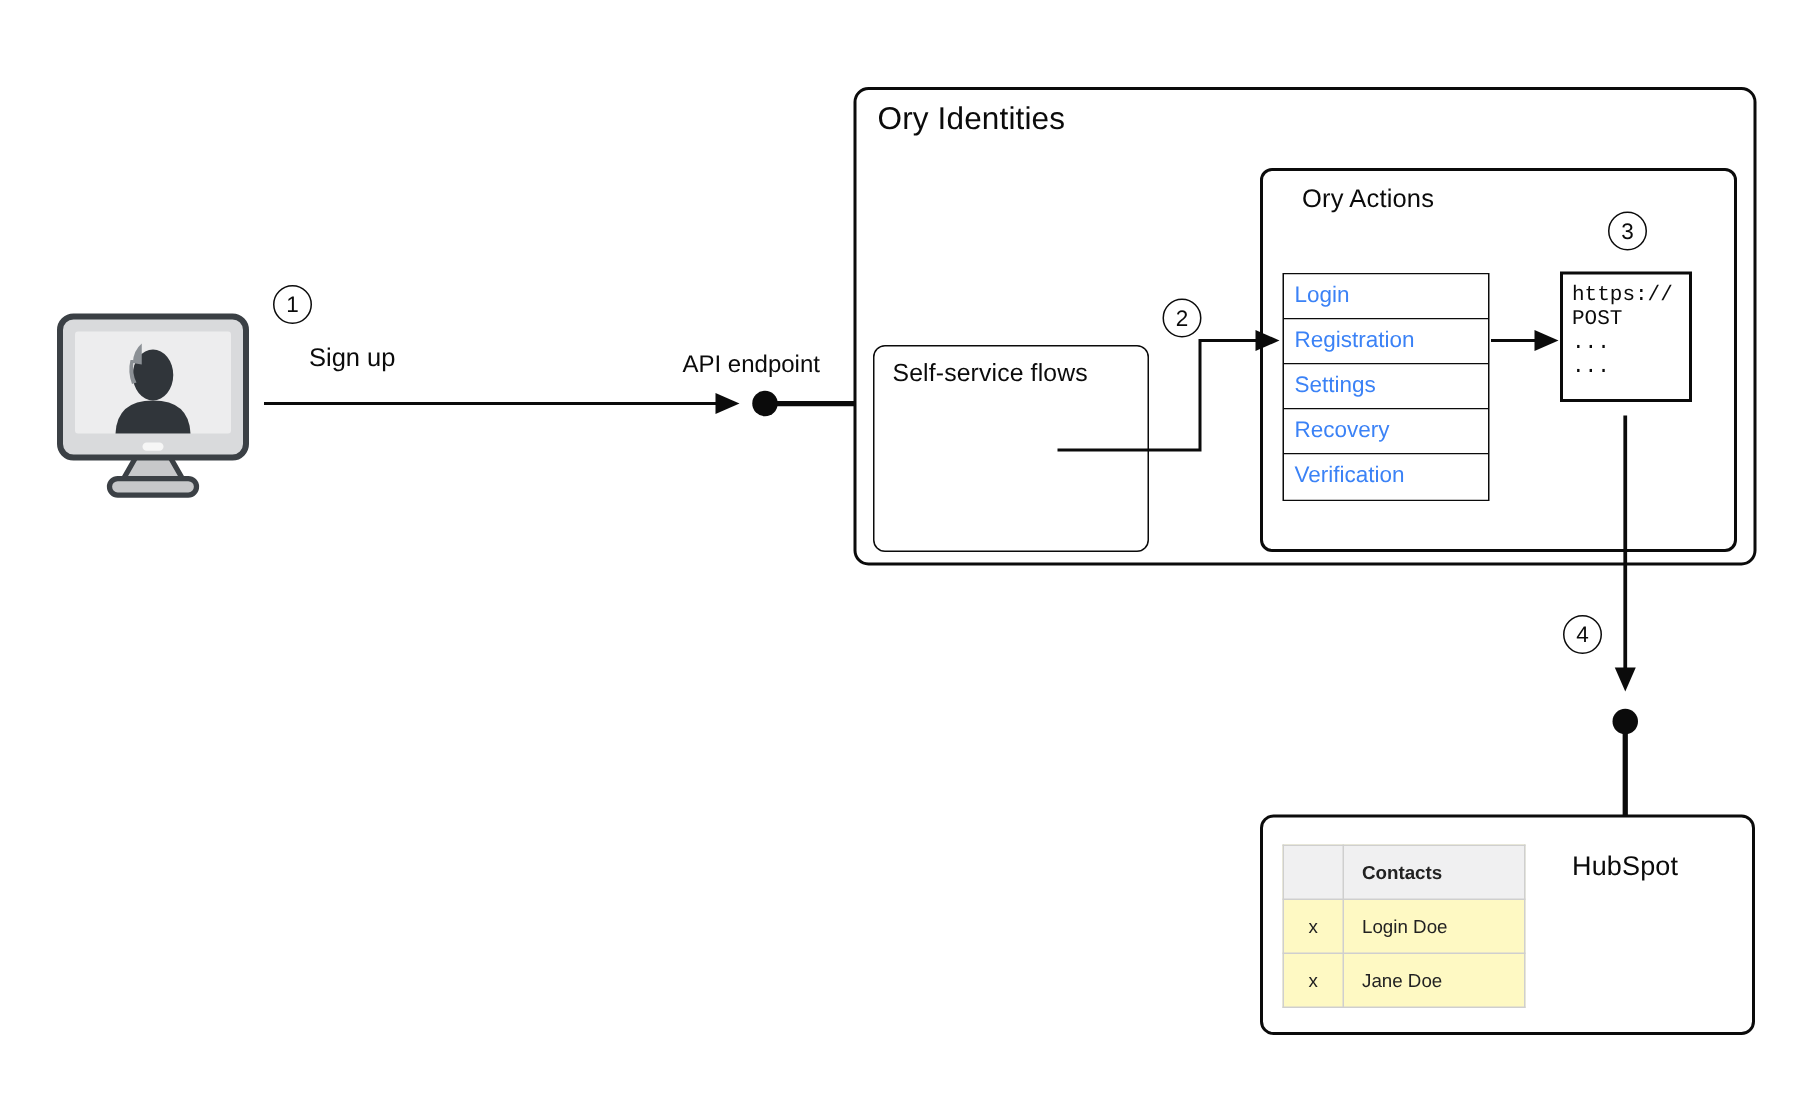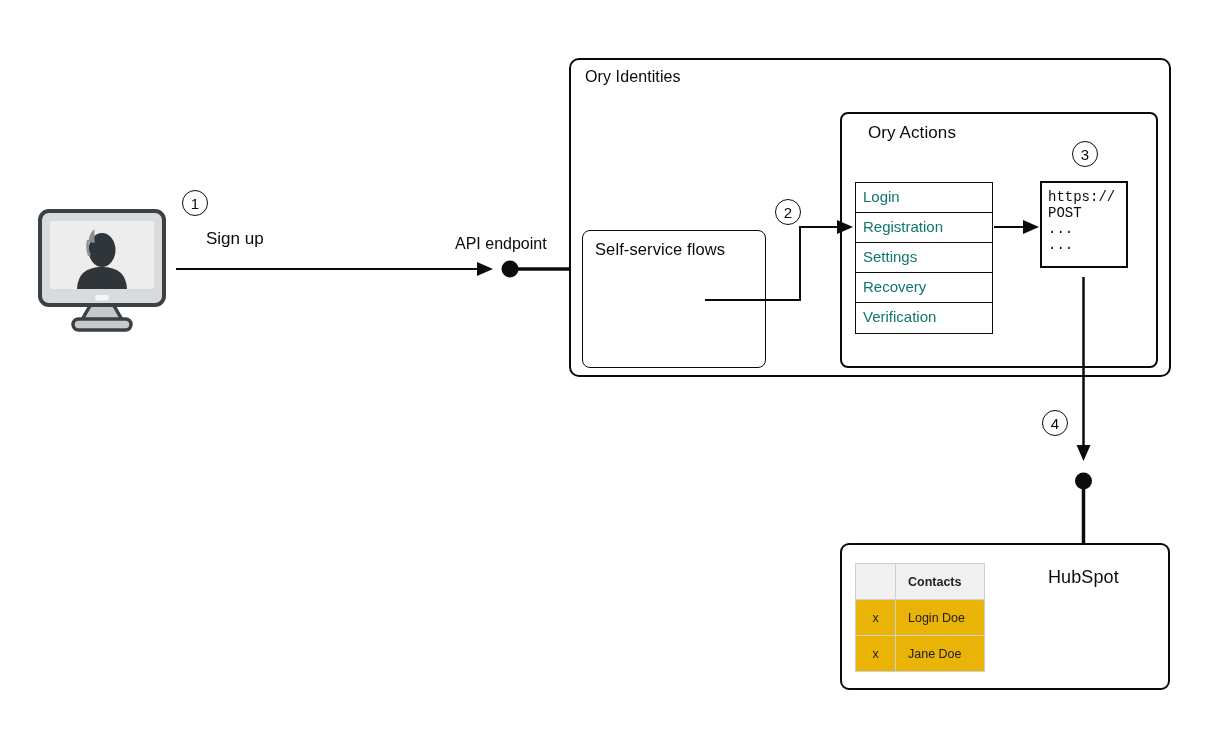--- a/index.html
+++ b/index.html
@@ -40,21 +40,21 @@
     justify-content: center;
     font-size: 15px;
     color: #0b0b0b;
     z-index: 12;
   }
   .label { position: absolute; white-space: nowrap; color: #0b0b0b; }
   .mono { font-family: "Liberation Mono", "DejaVu Sans Mono", monospace; }
 
   
   #ory-identities { left: 569px; top: 58px; width: 602px; height: 319px; border-radius: 10px; }
-  #ory-identities-title { left: 585px; top: 68px; font-size: 16px; }
+  #ory-identities-title { left: 585px; top: 68px; font-size: 21px; }
 
   #self-service { left: 582px; top: 230px; width: 184px; height: 138px; border-width: 1.6px; border-radius: 8px; }
   #self-service-title { left: 595px; top: 240px; font-size: 16.5px; }
 
   #ory-actions { left: 840px; top: 112px; width: 318px; height: 256px; border-radius: 8px; }
   #ory-actions-title { left: 868px; top: 123px; font-size: 17px; }
 
   #flow-list {
     position: absolute;
     left: 855px; top: 182px;
@@ -63,21 +63,21 @@
     background: #ffffff;
     z-index: 2;
   }
   .flow-item {
     height: 30px;
     line-height: 28px;
     padding-left: 7px;
     font-size: 15px;
     border-bottom: 1.6px solid #0b0b0b;
     background: #ffffff;
-    color: #0f766e;
+    color: #3b82f6;
   }
   .flow-item:last-child { border-bottom: none; }
 
   #code-box {
     position: absolute;
     left: 1040px; top: 181px;
     width: 88px; height: 87px;
     border: 2px solid #0b0b0b;
     background: #ffffff;
     padding: 6px 0 0 6px;
@@ -94,23 +94,23 @@
   #sign-up-label { left: 206px; top: 229px; font-size: 17px; }
   #api-endpoint-label { left: 455px; top: 235px; font-size: 16px; }
   #crm-path-label { left: 841px; top: 503px; font-size: 15px; letter-spacing: 0.4px; }
 
   #hubspot-box { left: 840px; top: 543px; width: 330px; height: 147px; border-radius: 9px; }
   #hubspot-title { left: 1048px; top: 567px; font-size: 18px; }
 
   #contacts-table {
     position: absolute;
     left: 855px; top: 563px;
-    width: 130px;
+    width: 162px;
     border-collapse: collapse;
-    background: #eab308;
+    background: #fef9c3;
     font-size: 12.5px;
     color: #222;
     z-index: 2;
   }
   #contacts-table th, #contacts-table td {
     border: 1px solid #cfcfcf;
     height: 36px;
   }
   #contacts-table th { background: #f0f0f1; font-weight: bold; text-align: left; padding-left: 12px; font-size: 12.5px; }
   #contacts-table th.corner { background: #f0f0f1; }

